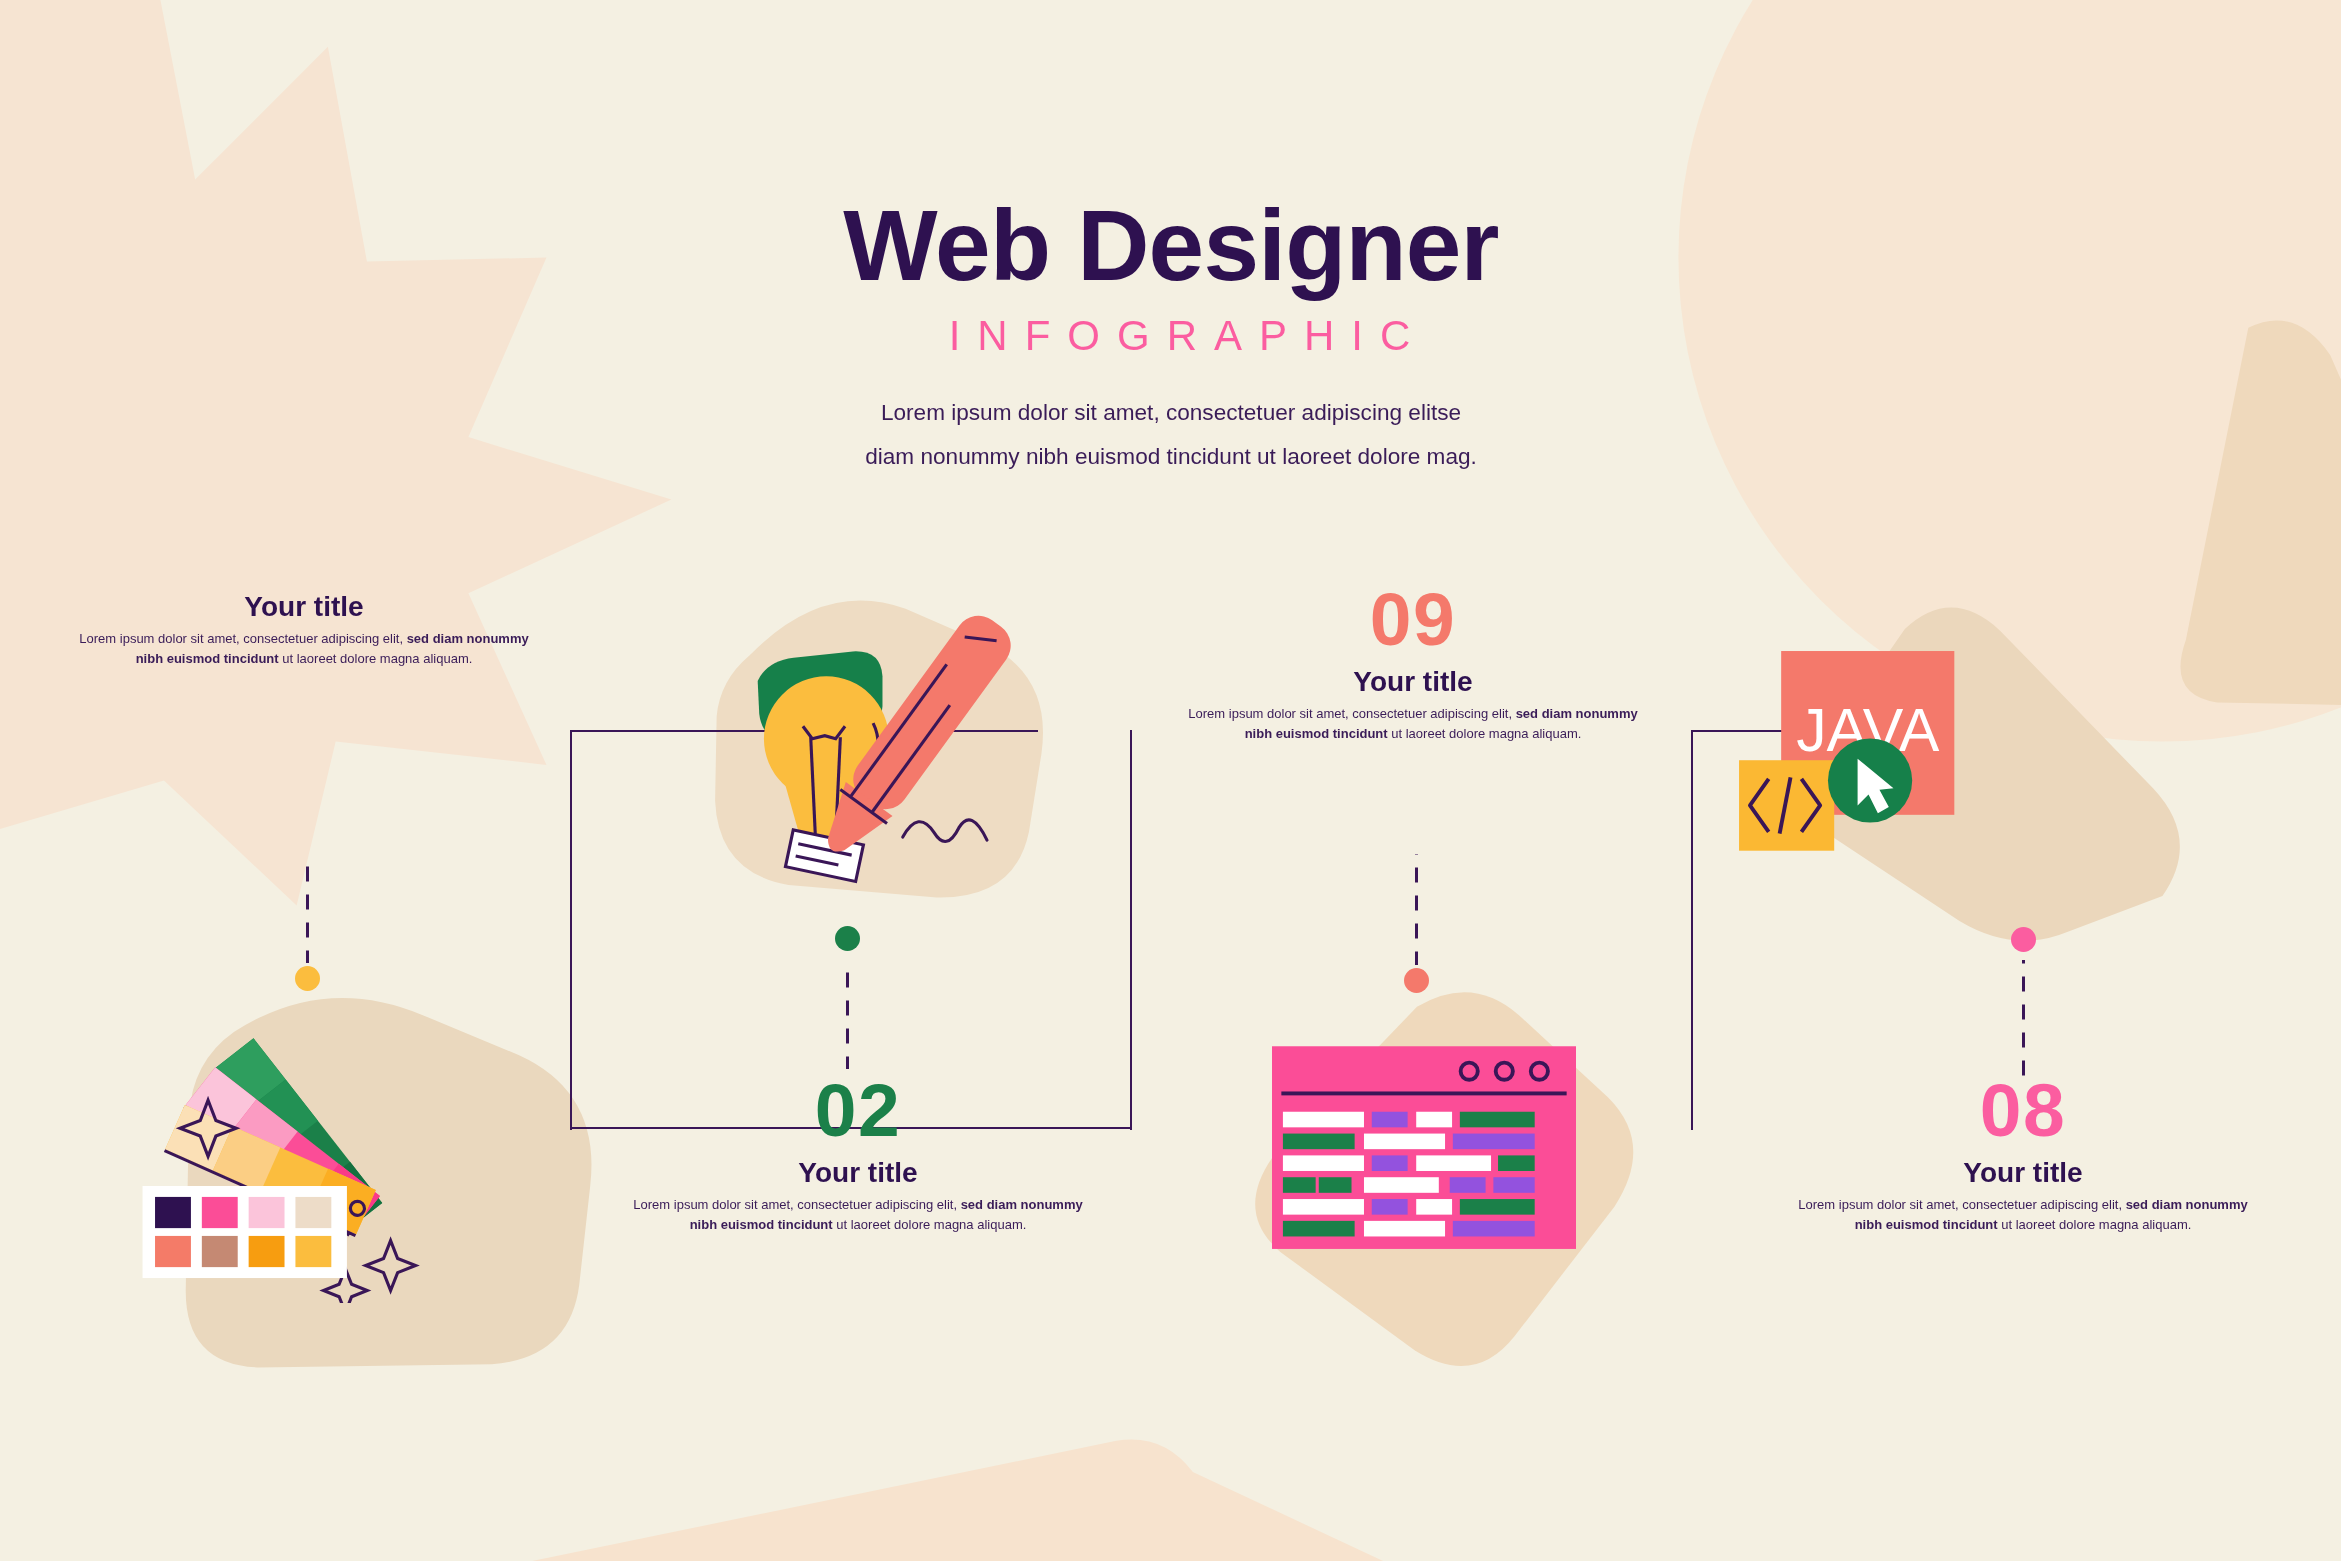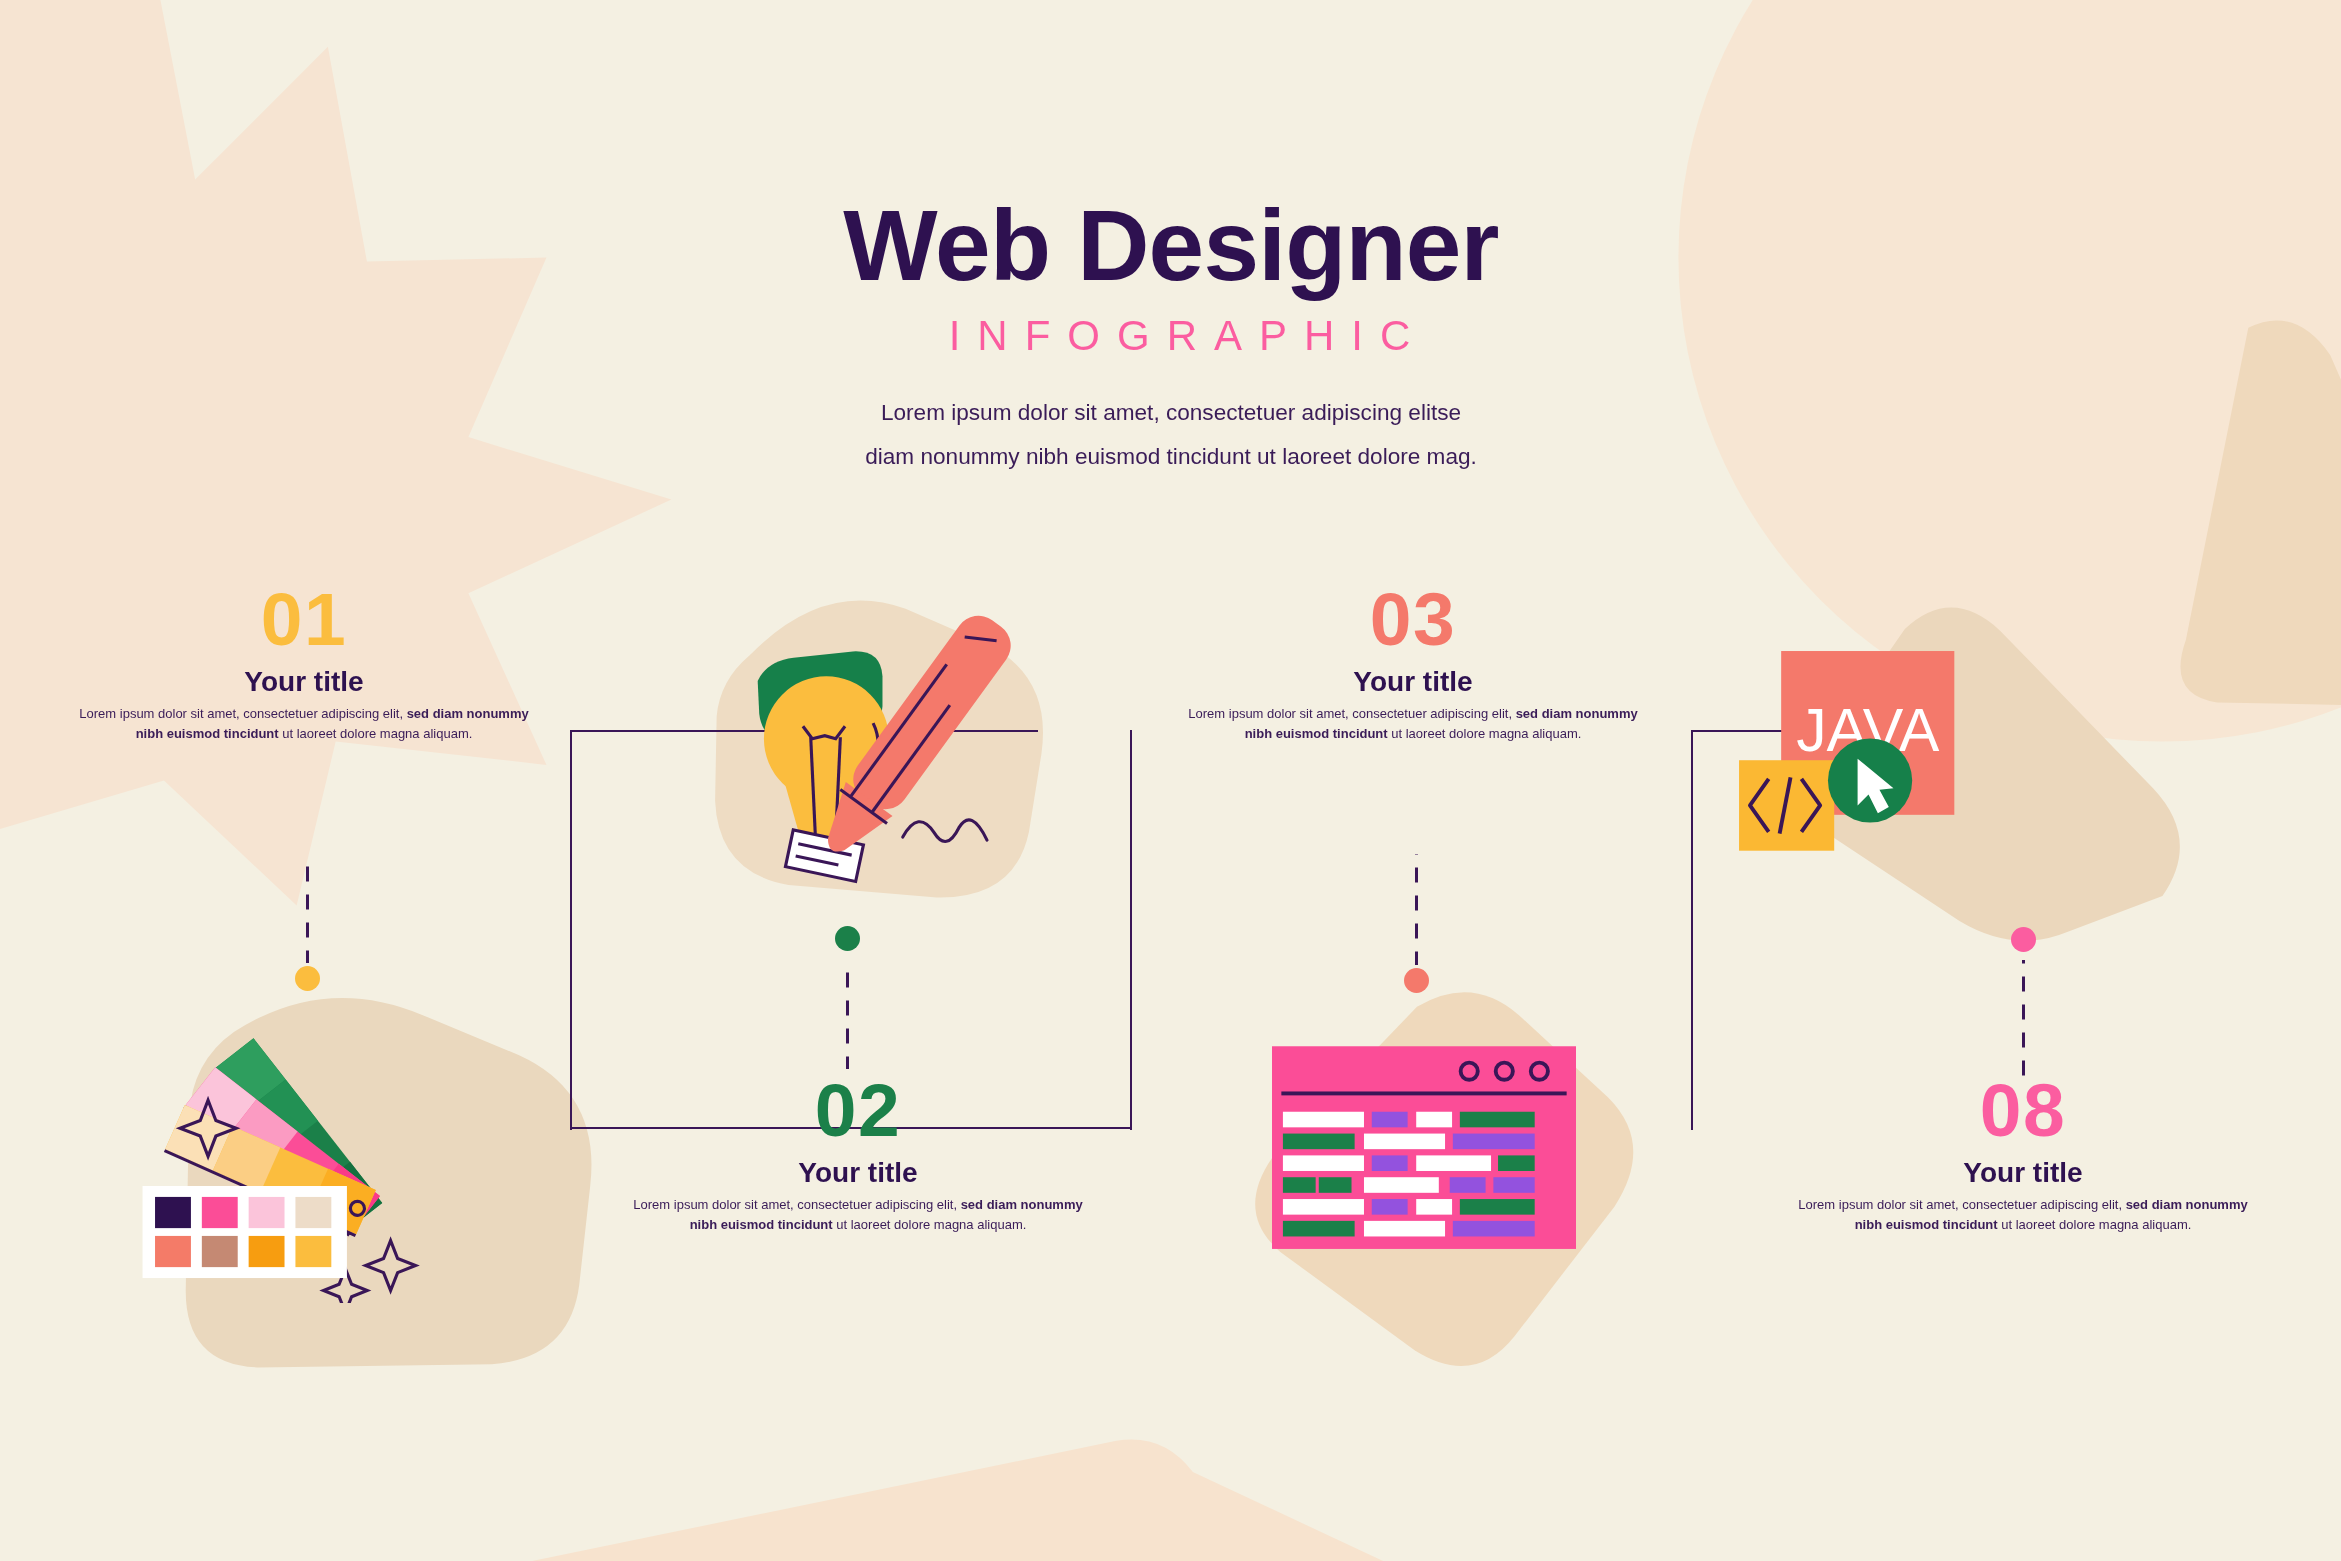--- a/index.html
+++ b/index.html
@@ -107,37 +107,36 @@
   <div class="dashline" style="left:846px;top:960px;height:109px;"></div>
   <div class="dot" style="left:835px;top:926px;width:25px;height:25px;background:#1B8049;"></div>
 
   <div class="dashline" style="left:1415px;top:854px;height:111px;"></div>
   <div class="dot" style="left:1404px;top:968px;width:25px;height:25px;background:#F4796B;"></div>
 
   <div class="dashline" style="left:2022px;top:960px;height:117px;"></div>
   <div class="dot" style="left:2011px;top:927px;width:25px;height:25px;background:#FB5DA0;"></div>
 
   <div class="step" style="left:70px;top:582px;width:468px;">
-    <div class="num" style="color:#FBBD3E;">01</div>
     <div class="step-title">Your title</div>
     <p class="step-body">
       <span>Lorem ipsum dolor sit amet, consectetuer adipiscing elit, </span><b>sed diam nonummy nibh euismod tincidunt</b><span> ut laoreet dolore magna aliquam.</span>
     </p>
   </div>
 
   <div class="step" style="left:624px;top:1073px;width:468px;">
     <div class="num" style="color:#1B8049;">02</div>
     <div class="step-title">Your title</div>
     <p class="step-body">
       <span>Lorem ipsum dolor sit amet, consectetuer adipiscing elit, </span><b>sed diam nonummy nibh euismod tincidunt</b><span> ut laoreet dolore magna aliquam.</span>
     </p>
   </div>
 
   <div class="step" style="left:1179px;top:582px;width:468px;">
-    <div class="num" style="color:#F4796B;">03</div>
+    <div class="num" style="color:#F4796B;">09</div>
     <div class="step-title">Your title</div>
     <p class="step-body">
       <span>Lorem ipsum dolor sit amet, consectetuer adipiscing elit, </span><b>sed diam nonummy nibh euismod tincidunt</b><span> ut laoreet dolore magna aliquam.</span>
     </p>
   </div>
 
   <div class="step" style="left:1789px;top:1073px;width:468px;">
     <div class="num" style="color:#FB5DA0;">08</div>
     <div class="step-title">Your title</div>
     <p class="step-body">

